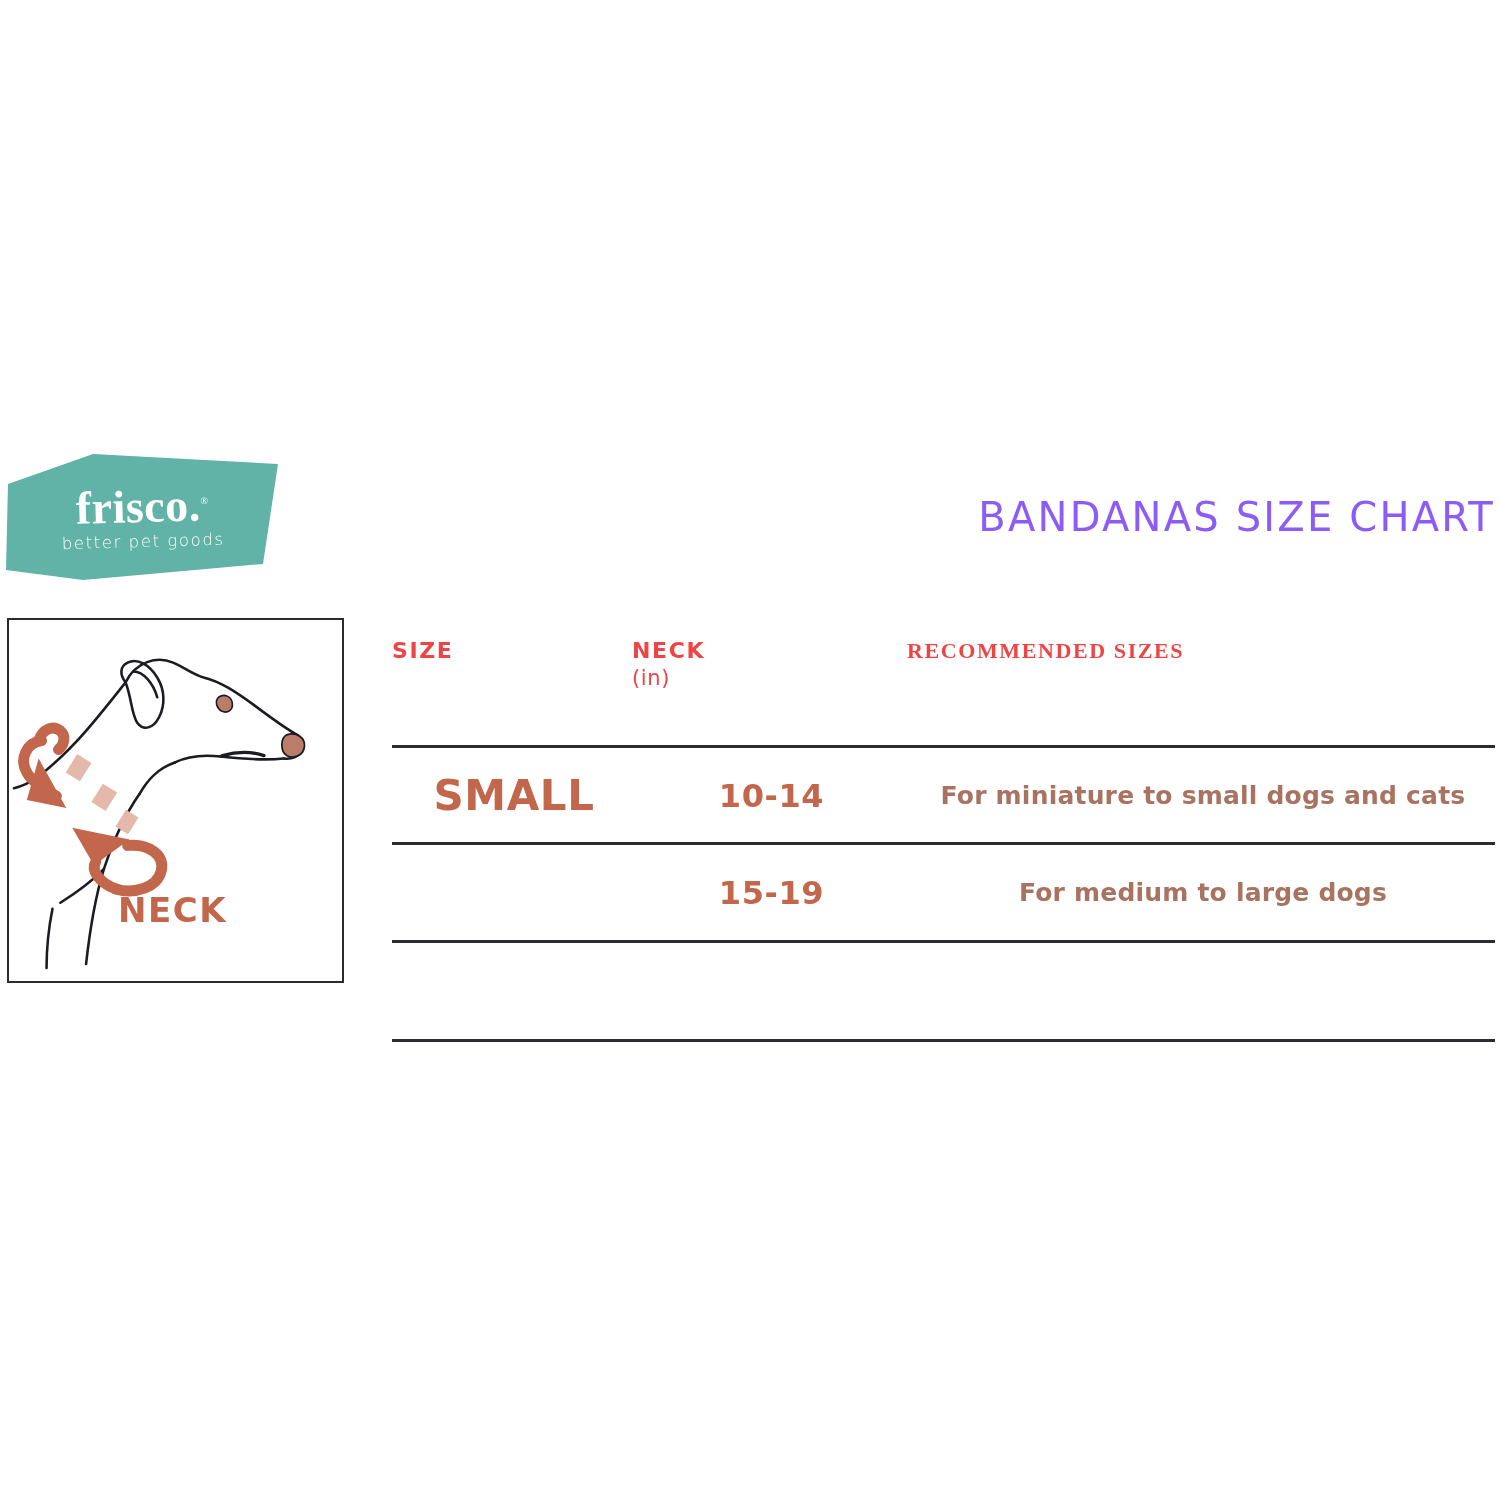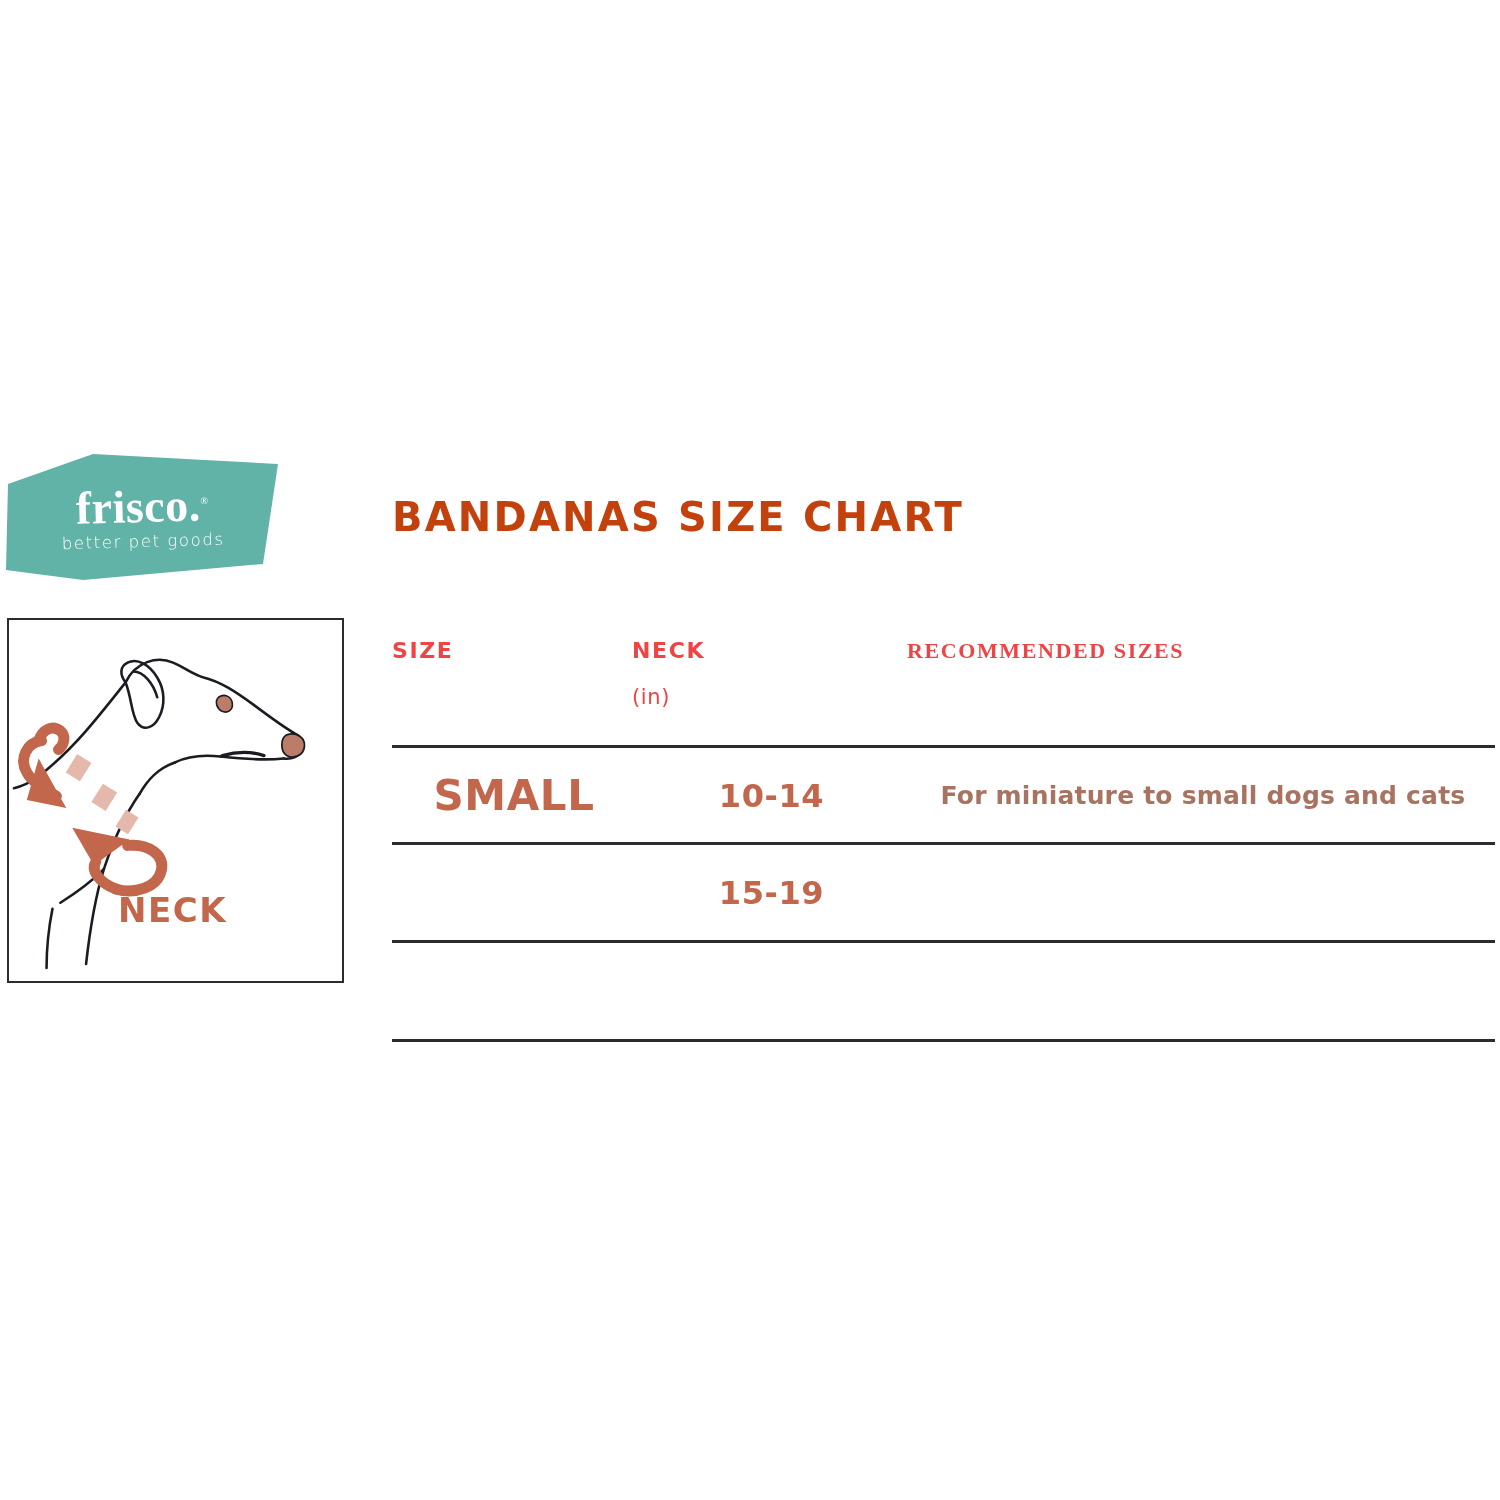--- a/index.html
+++ b/index.html
@@ -99,26 +99,26 @@
     color: #c2674c;
     line-height: 1;
   }
 
   
   #chart-title {
     position: absolute;
     left: 392px;
     top: 495px;
     width: 1103px;
-    text-align: left;
+    text-align: right;
     font-family: "DejaVu Sans", "Liberation Sans", sans-serif;
     font-size: 40px;
-    font-weight: 700;
+    font-weight: 400;
     letter-spacing: 2.2px;
-    color: #c2410c;
+    color: #8b5cf6;
     line-height: 1.1;
     white-space: nowrap;
   }
 
   
   #size-table {
     position: absolute;
     left: 392px;
     top: 630px;
     width: 1103px;
@@ -136,21 +136,21 @@
     font-size: 22px;
     letter-spacing: 1.6px;
     line-height: 1.22;
     white-space: nowrap;
   }
   .th-sub {
     display: block;
     font-weight: 400;
     letter-spacing: 0.6px;
     font-size: 21px;
-    margin-top: 20px;
+    margin-top: 1px;
   }
   #th-size   { left: 0px;   width: 240px; top: 8px; }
   #th-neck   { left: 240px; width: 275px; top: 8px; }
   #th-rec    { left: 515px; width: 588px; top: 8px; font-family: Liberation Serif, serif; }
 
   .rowline {
     position: absolute;
     left: 0;
     width: 1103px;
     height: 0;
@@ -292,20 +292,21 @@
 
     <div class="trow" style="top:116px;">
       <div class="cell cell-size">SMALL</div>
       <div class="cell cell-neck">10-14</div>
       <div class="cell cell-rec">For miniature to small dogs and cats</div>
     </div>
     <div class="rowline" style="top:212px;"></div>
 
     <div class="trow" style="top:213px;">
       <div class="cell cell-neck">15-19</div>
+      <div class="cell cell-rec">For medium to large dogs</div>
     </div>
     <div class="rowline" style="top:310px;"></div>
 
     <div class="rowline" style="top:409px;"></div>
 
   </div>
 
 </div>
 
 </body></html>

